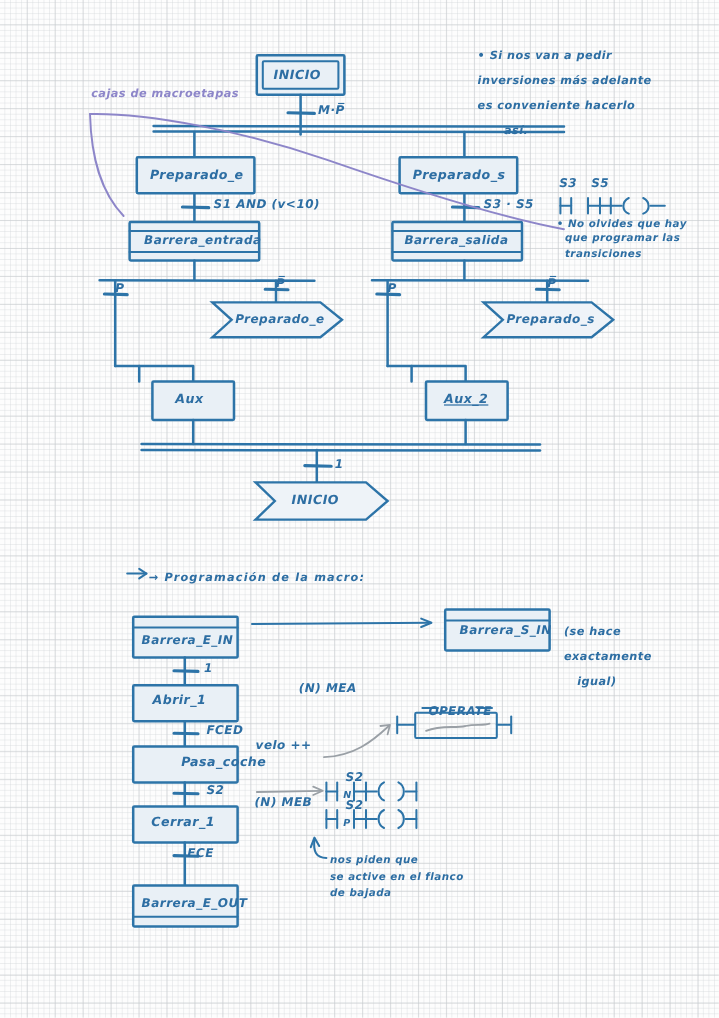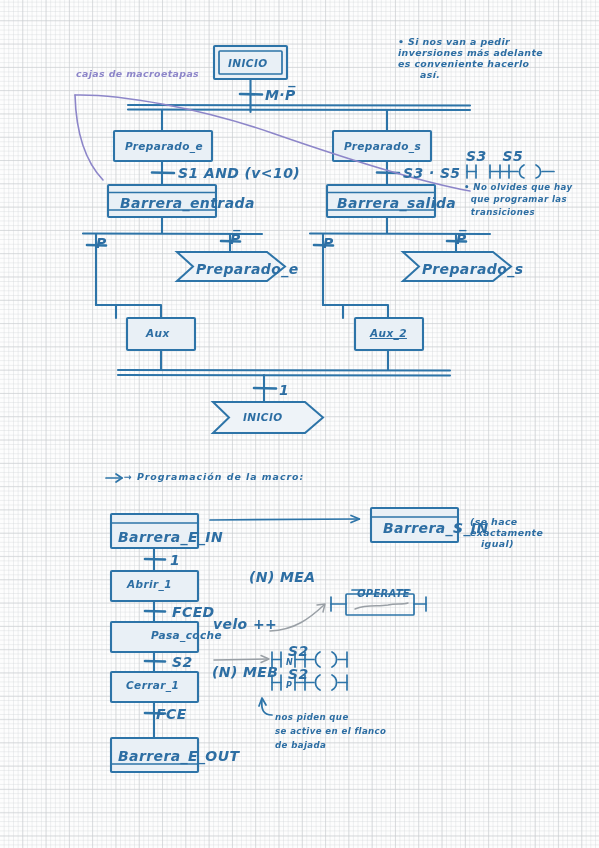--- a/index.html
+++ b/index.html
@@ -31,22 +31,22 @@
   .graypen{fill:none;stroke:#9aa0a6;stroke-width:1.5;
        stroke-linecap:round;stroke-linejoin:round;}
 
   .txt{position:absolute;color:#2d6ea3;white-space:pre;
        font-family:"DejaVu Sans", sans-serif;
        font-weight:700;letter-spacing:0.4px;
        transform-origin:left top;}
   .hand{font-style:italic;}
   .purple{color:#8d86c9;}
   .t-step{font-size:10.5px;}
-  .t-small{font-size:14px;}
-  .t-note{font-size:9.4px;line-height:11px;font-weight:700;}
+  .t-small{font-size:10px;}
+  .t-note{font-size:9.4px;line-height:21px;font-weight:700;}
   .t-tiny{font-size:8.6px;line-height:12.4px;}
   .ovl{font-size:10px;letter-spacing:0.3px;}
 </style>
 </head>
 <body>
 
 <div id="sheet">
 
   <svg id="art" viewBox="0 0 599 848">
 

